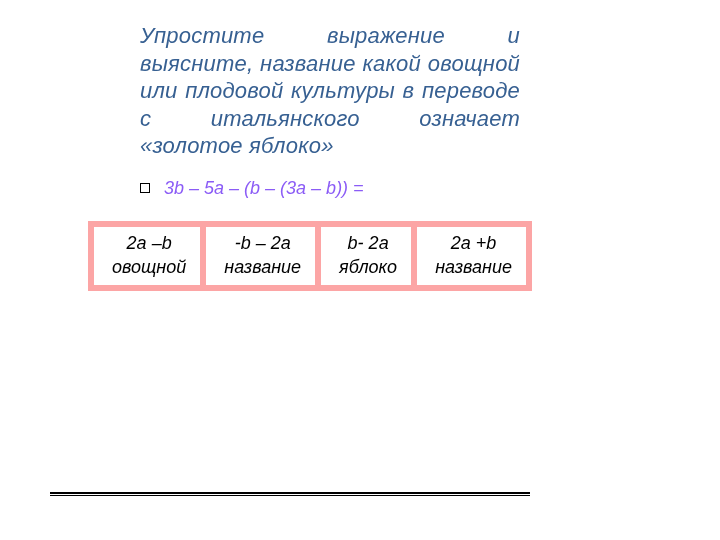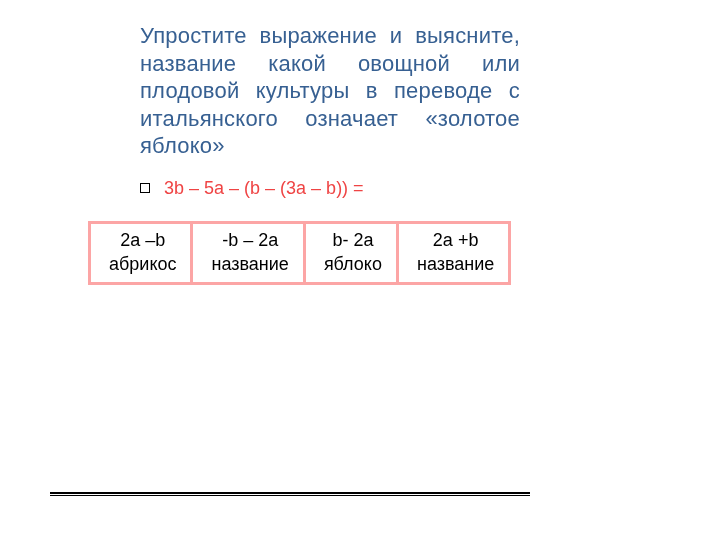--- a/index.html
+++ b/index.html
@@ -10,20 +10,21 @@
     background: #ffffff;
     font-family: Arial, sans-serif;
     overflow: hidden;
   }
   .slide {
     box-sizing: border-box;
     width: 580px;
     height: 540px;
     padding: 22px 50px 0 50px;
     position: relative;
+    font-style: italic;
   }
   .title {
     color: #376092;
     font-size: 22px;
     line-height: 1.25;
     text-align: justify;
     text-justify: inter-word;
     padding-left: 90px;
     padding-right: 10px;
     letter-spacing: 0.2px;
@@ -37,29 +38,29 @@
   }
   .bullet {
     width: 10px;
     height: 10px;
     border: 1.5px solid #000;
     box-sizing: border-box;
     flex: 0 0 auto;
   }
   .expr {
     font-size: 18px;
-    color: #ef4444;
+    color: #8b5cf6;
   }
   .ans-table {
     margin-top: 22px;
     margin-left: 38px;
     border-collapse: collapse;
   }
   .ans-table td {
-    border: 3px solid #fca5a5;
+    border: 6px solid #fca5a5;
     padding: 4px 14px 6px 18px;
     font-size: 18px;
     color: #000;
     text-align: center;
     vertical-align: top;
     line-height: 1.35;
   }
   .ans-table .sub {
     display: block;
   }
@@ -84,21 +85,21 @@
   <div class="expr-row">
     <span class="bullet"></span>
     <span class="expr">3b – 5а – (b – (3a – b)) =</span>
   </div>
 
   <table class="ans-table">
     <tbody>
         <tr>
       <td>
         <span>2a –b</span>
-        <span class="sub">абрикос</span>
+        <span class="sub">овощной</span>
       </td>
       <td>
         <span>-b – 2a</span>
         <span class="sub">название</span>
       </td>
       <td>
         <span>b- 2a</span>
         <span class="sub">яблоко</span>
       </td>
       <td>

